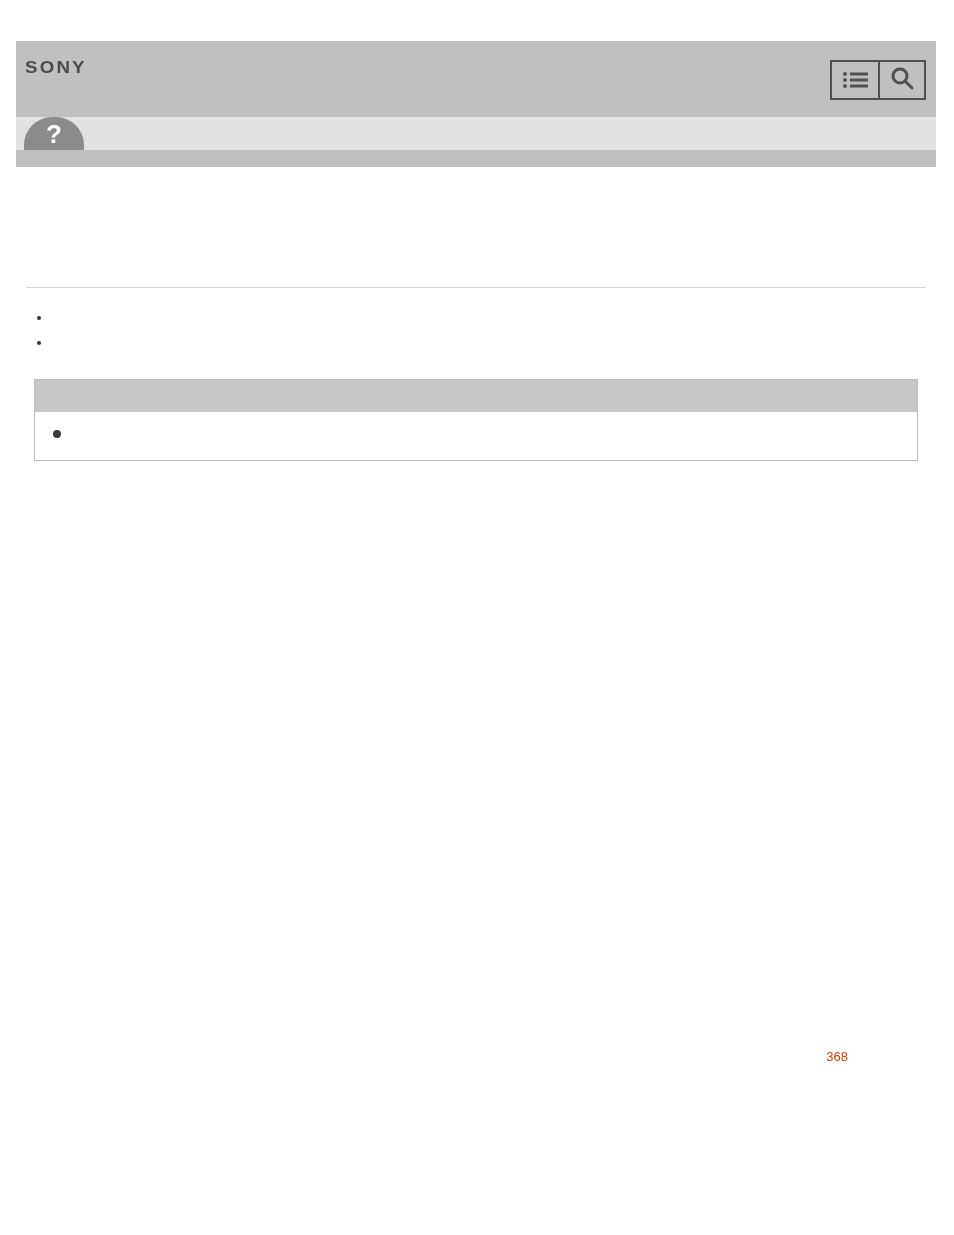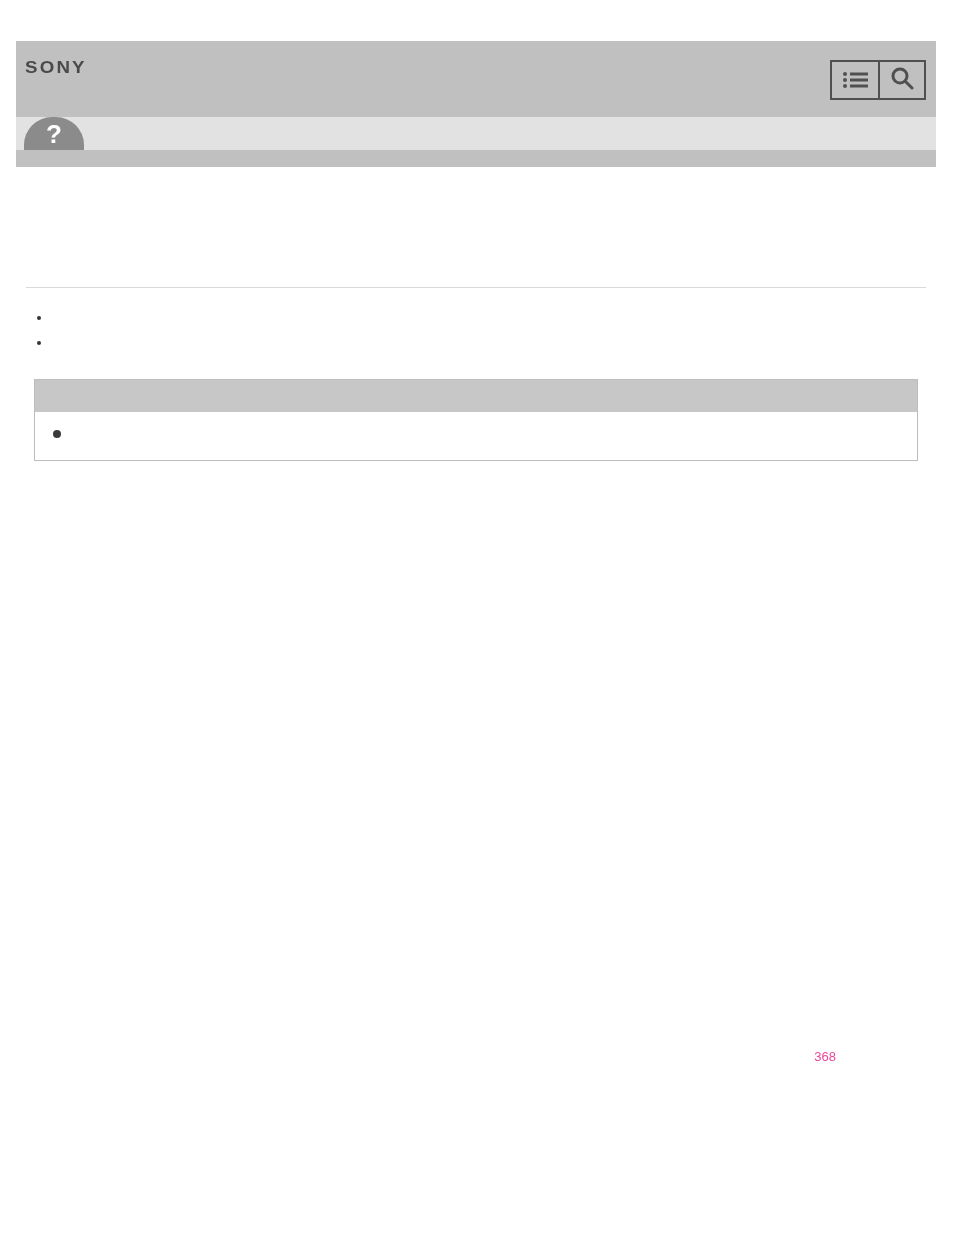--- a/index.html
+++ b/index.html
@@ -19,21 +19,21 @@
   .grey-thick { background: #c0c0c0; height: 17px; }
   .main { padding: 25px 10px 0 10px; }
   .spacer-top { height: 95px; }
   .hr { border: none; border-top: 1px solid #d9d9d9; margin: 0 0 22px 0; }
   .bullets { list-style: disc; margin: 0 0 30px 26px; font-size: 13px; color: #333; }
   .bullets li { height: 14px; margin-bottom: 11px; }
   .note-box { border: 1px solid #bdbdbd; margin: 8px 8px 0 8px; }
   .note-head { background: #c7c7c7; height: 32px; }
   .note-body { padding: 18px 18px 22px 18px; }
   .note-dot { width: 8px; height: 8px; background: #3a3a3a; border-radius: 50%; margin-left: 0; }
-  .pagenum { position: absolute; bottom: 44px; right: 118px; font-size: 13px; color: #ec4899; }
+  .pagenum { position: absolute; bottom: 44px; right: 106px; font-size: 13px; color: #c2410c; }
 </style>
 </head>
 <body>
 
 <div class="page">
   <div class="content-wrap">
 
     <div class="top-bar">
       <div class="logo">SONY</div>
       <div class="header-buttons">

